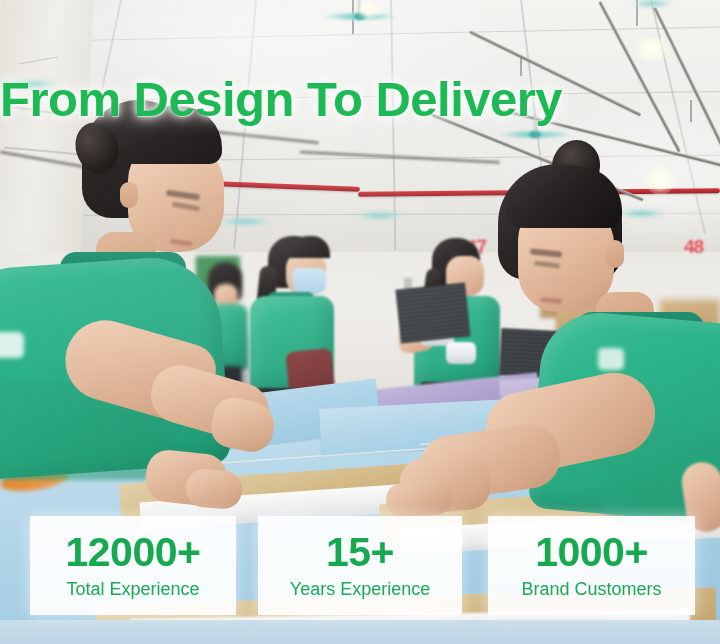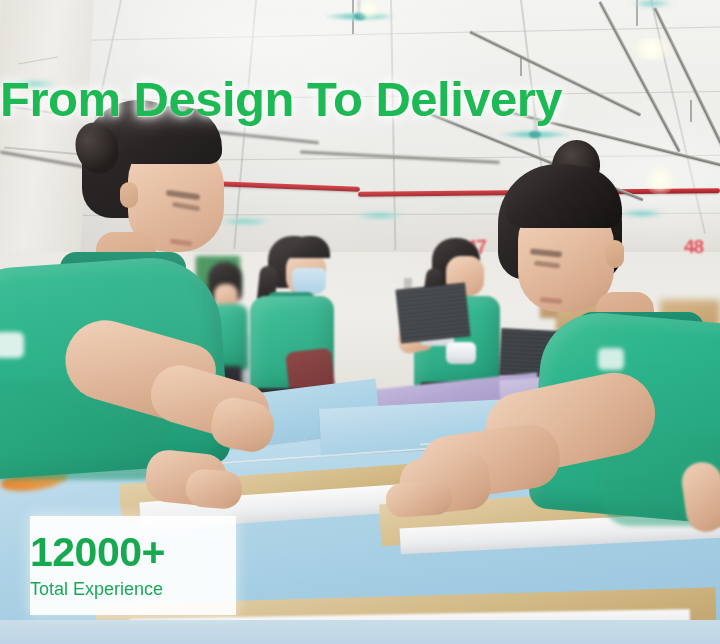--- a/index.html
+++ b/index.html
@@ -198,21 +198,21 @@
       0 0 14px rgba(255,255,255,.85),
       0 0 22px rgba(255,255,255,.6),
       1px 1px 0 rgba(255,255,255,.5);
   }
 
   
   .stat {
     position:absolute; top:516px; height:99px;
     background:rgba(255,255,255,.93);
     display:flex; flex-direction:column;
-    justify-content:center;
+    align-items:center; justify-content:center;
     box-shadow:0 0 14px rgba(255,255,255,.55);
   }
   .stat .num {
     color:#16a94f; font-weight:bold; font-size:41px; line-height:44px;
     letter-spacing:-0.5px; white-space:nowrap;
     font-family:"Liberation Sans", sans-serif;
   }
   .stat .lbl {
     color:#1aa957; font-size:18px; line-height:24px; margin-top:3px;
     white-space:nowrap;
@@ -428,15 +428,23 @@
 
   <div id="headline">
     <span class="txt">From Design To Delivery</span>
   </div>
 
   <div id="stat-0" class="stat">
     <div class="num">12000+</div>
     <div class="lbl">Total Experience</div>
   </div>
 
-
+  <div id="stat-1" class="stat">
+    <div class="num">15+</div>
+    <div class="lbl">Years Experience</div>
+  </div>
+
+  <div id="stat-2" class="stat">
+    <div class="num">1000+</div>
+    <div class="lbl">Brand Customers</div>
+  </div>
 
 </div>
 
 </body></html>

